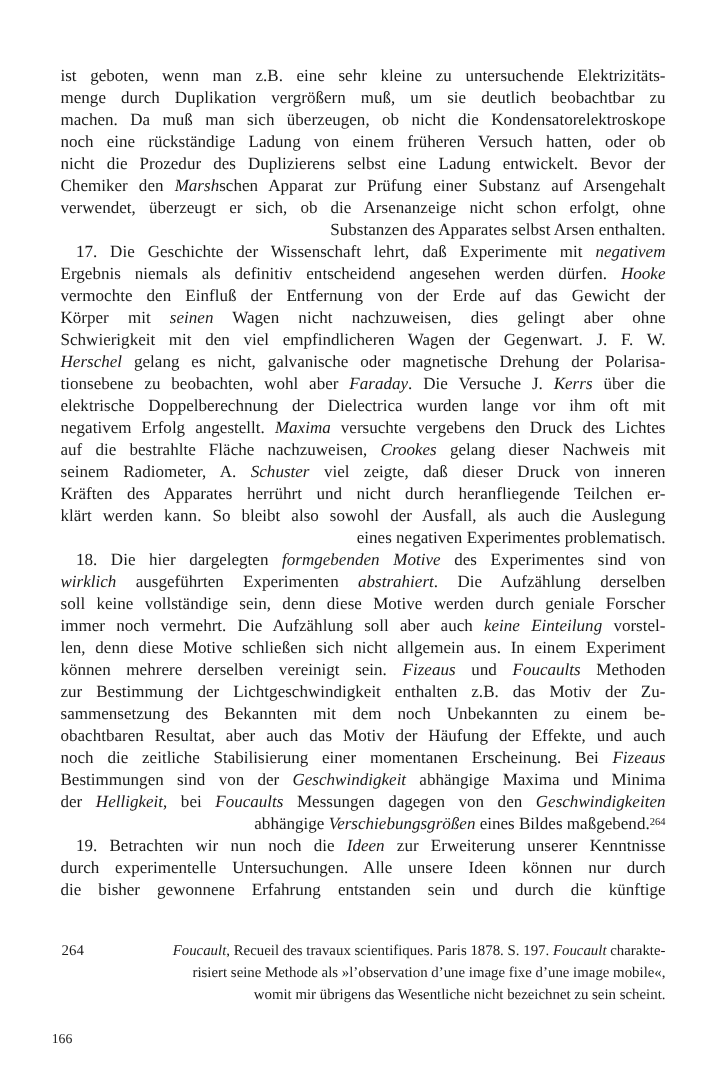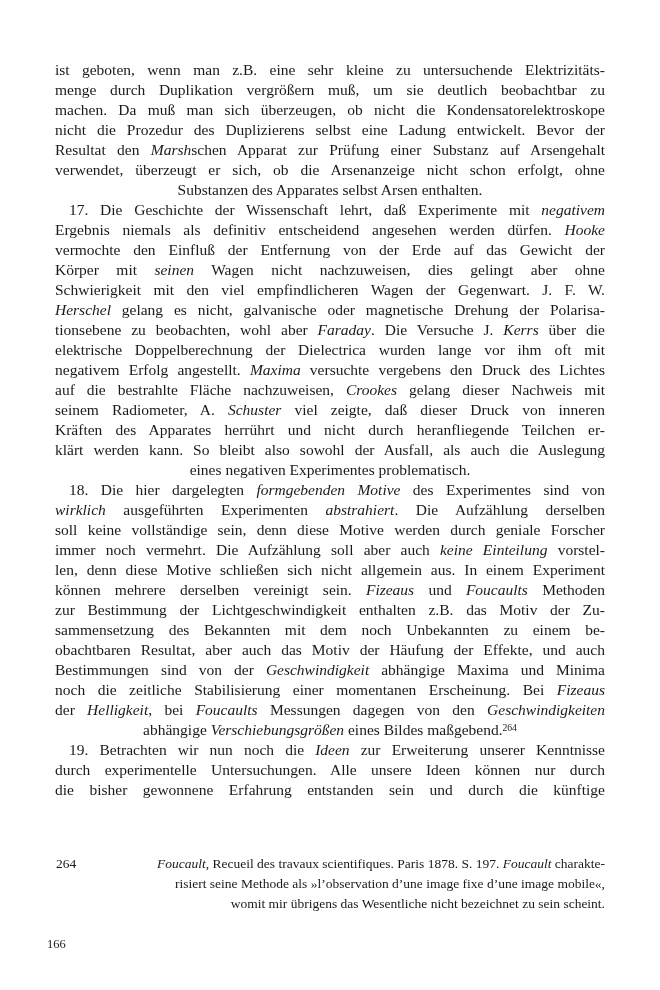--- a/index.html
+++ b/index.html
@@ -16,21 +16,21 @@
     position: absolute;
     left: 55px;
     top: 60px;
     width: 550px;
   }
   .text-col .line {
     font-size: 15.5px;
     line-height: 20px;
     height: 20px;
     overflow: hidden;
-    text-align: center;
+    text-align: right;
     white-space: normal;
   }
   .line.j {
     text-align: justify;
     text-align-last: justify;
   }
   .line.j::after {
     content: "";
     display: inline-block;
     width: 100%;
@@ -75,22 +75,23 @@
   }
 </style>
 </head>
 <body>
 
 <div class="page">
   <div class="text-col">
       <div class="line j"><span>ist geboten, wenn man z.B. eine sehr kleine zu untersuchende Elektrizitäts-</span></div>
       <div class="line j"><span>menge durch Duplikation vergrößern muß, um sie deutlich beobachtbar zu</span></div>
       <div class="line j"><span>machen. Da muß man sich überzeugen, ob nicht die Kondensatorelektroskope</span></div>
+      <div class="line j"><span>noch eine rückständige Ladung von einem früheren Versuch hatten, oder ob</span></div>
       <div class="line j"><span>nicht die Prozedur des Duplizierens selbst eine Ladung entwickelt. Bevor der</span></div>
-      <div class="line j"><span>Resultat den </span><em>Marsh</em><span>schen Apparat zur Prüfung einer Substanz auf Arsengehalt</span></div>
+      <div class="line j"><span>Chemiker den </span><em>Marsh</em><span>schen Apparat zur Prüfung einer Substanz auf Arsengehalt</span></div>
       <div class="line j"><span>verwendet, überzeugt er sich, ob die Arsenanzeige nicht schon erfolgt, ohne</span></div>
       <div class="line"><span>Substanzen des Apparates selbst Arsen enthalten.</span></div>
       <div class="line j indent"><span>17. Die Geschichte der Wissenschaft lehrt, daß Experimente mit </span><em>negativem</em></div>
       <div class="line j"><span>Ergebnis niemals als definitiv entscheidend angesehen werden dürfen. </span><em>Hooke</em></div>
       <div class="line j"><span>vermochte den Einfluß der Entfernung von der Erde auf das Gewicht der</span></div>
       <div class="line j"><span>Körper mit </span><em>seinen</em><span> Wagen nicht nachzuweisen, dies gelingt aber ohne</span></div>
       <div class="line j"><span>Schwierigkeit mit den viel empfindlicheren Wagen der Gegenwart. J. F. W.</span></div>
       <div class="line j"><em>Herschel</em><span> gelang es nicht, galvanische oder magnetische Drehung der Polarisa-</span></div>
       <div class="line j"><span>tionsebene zu beobachten, wohl aber </span><em>Faraday</em><span>. Die Versuche J. </span><em>Kerrs</em><span> über die</span></div>
       <div class="line j"><span>elektrische Doppelberechnung der Dielectrica wurden lange vor ihm oft mit</span></div>
@@ -102,22 +103,22 @@
       <div class="line"><span>eines negativen Experimentes problematisch.</span></div>
       <div class="line j indent"><span>18. Die hier dargelegten </span><em>formgebenden Motive</em><span> des Experimentes sind von</span></div>
       <div class="line j"><em>wirklich</em><span> ausgeführten Experimenten </span><em>abstrahiert</em><span>. Die Aufzählung derselben</span></div>
       <div class="line j"><span>soll keine vollständige sein, denn diese Motive werden durch geniale Forscher</span></div>
       <div class="line j"><span>immer noch vermehrt. Die Aufzählung soll aber auch </span><em>keine Einteilung</em><span> vorstel-</span></div>
       <div class="line j"><span>len, denn diese Motive schließen sich nicht allgemein aus. In einem Experiment</span></div>
       <div class="line j"><span>können mehrere derselben vereinigt sein. </span><em>Fizeaus</em><span> und </span><em>Foucaults</em><span> Methoden</span></div>
       <div class="line j"><span>zur Bestimmung der Lichtgeschwindigkeit enthalten z.B. das Motiv der Zu-</span></div>
       <div class="line j"><span>sammensetzung des Bekannten mit dem noch Unbekannten zu einem be-</span></div>
       <div class="line j"><span>obachtbaren Resultat, aber auch das Motiv der Häufung der Effekte, und auch</span></div>
+      <div class="line j"><span>noch die zeitliche Stabilisierung einer momentanen Erscheinung. Bei </span><em>Fizeaus</em></div>
       <div class="line j"><span>Bestimmungen sind von der </span><em>Geschwindigkeit</em><span> abhängige Maxima und Minima</span></div>
-      <div class="line j"><span>noch die zeitliche Stabilisierung einer momentanen Erscheinung. Bei </span><em>Fizeaus</em></div>
       <div class="line j"><span>der </span><em>Helligkeit</em><span>, bei </span><em>Foucaults</em><span> Messungen dagegen von den </span><em>Geschwindigkeiten</em></div>
       <div class="line"><span>abhängige </span><em>Verschiebungsgrößen</em><span> eines Bildes maßgebend.</span><sup>264</sup></div>
       <div class="line j indent"><span>19. Betrachten wir nun noch die </span><em>Ideen</em><span> zur Erweiterung unserer Kenntnisse</span></div>
       <div class="line j"><span>durch experimentelle Untersuchungen. Alle unsere Ideen können nur durch</span></div>
       <div class="line j"><span>die bisher gewonnene Erfahrung entstanden sein und durch die künftige</span></div>
     </div>
 
   <div class="footnote">
     <span class="fn-num">264</span>
     <div class="fn-text">

